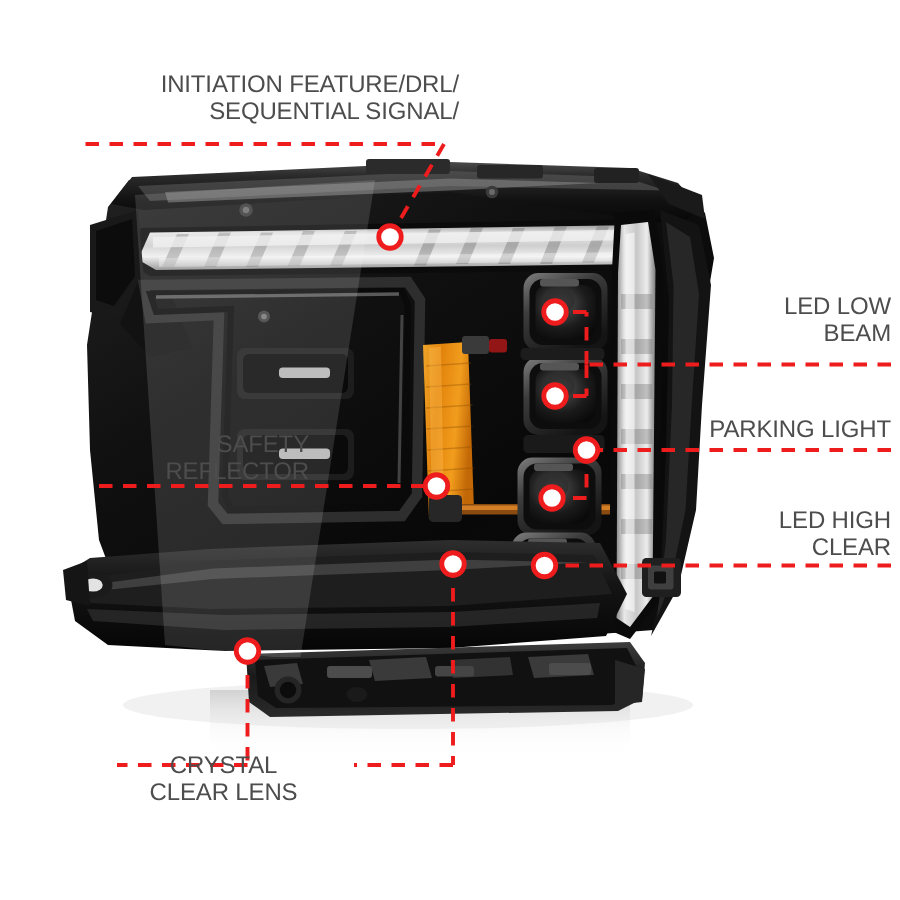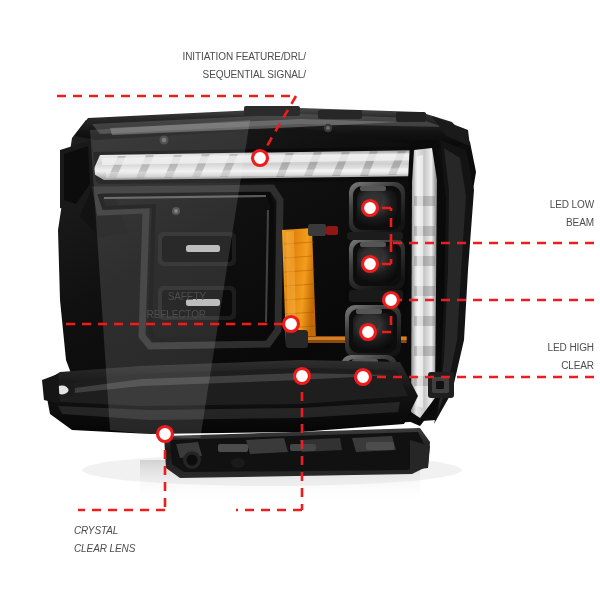--- a/index.html
+++ b/index.html
@@ -19,21 +19,21 @@
     position: absolute;
     left: 0;
     top: 0;
     width: 600px;
     height: 600px;
   }
   .callout-label {
     position: absolute;
     color: #4d4d4d;
     font-family: "Liberation Sans", sans-serif;
-    font-size: 10px;
+    font-size: 16px;
     line-height: 18px;
     letter-spacing: -0.1px;
     white-space: pre-line;
     font-weight: 400;
   }
   .lbl-initiation {
     left: 60px;
     top: 48px;
     width: 246px;
     text-align: right;
@@ -57,24 +57,23 @@
     text-align: right;
   }
   .lbl-ledhigh {
     left: 468px;
     top: 339px;
     width: 126px;
     text-align: right;
   }
   .lbl-crystal {
     left: 74px;
-    top: 522px;
+    top: 502px;
     width: 150px;
-    text-align: left;
-    font-style: italic;
+    text-align: center;
   }
   .lbl-black {
     left: 232px;
     top: 522px;
     width: 150px;
     text-align: left;
   }
   #overlay-svg {
     position: absolute;
     left: 0;
@@ -394,20 +393,21 @@
 
   <div class="callout-label lbl-initiation">INITIATION FEATURE/DRL/
 SEQUENTIAL SIGNAL/</div>
 
   <div class="callout-label lbl-safety">SAFETY
 REFLECTOR</div>
 
   <div class="callout-label lbl-ledlow">LED LOW
 BEAM</div>
 
+  <div class="callout-label lbl-parking">PARKING LIGHT</div>
 
   <div class="callout-label lbl-ledhigh">LED HIGH
 CLEAR</div>
 
   <div class="callout-label lbl-crystal">CRYSTAL
 CLEAR LENS</div>
 
 
 </div>
 

